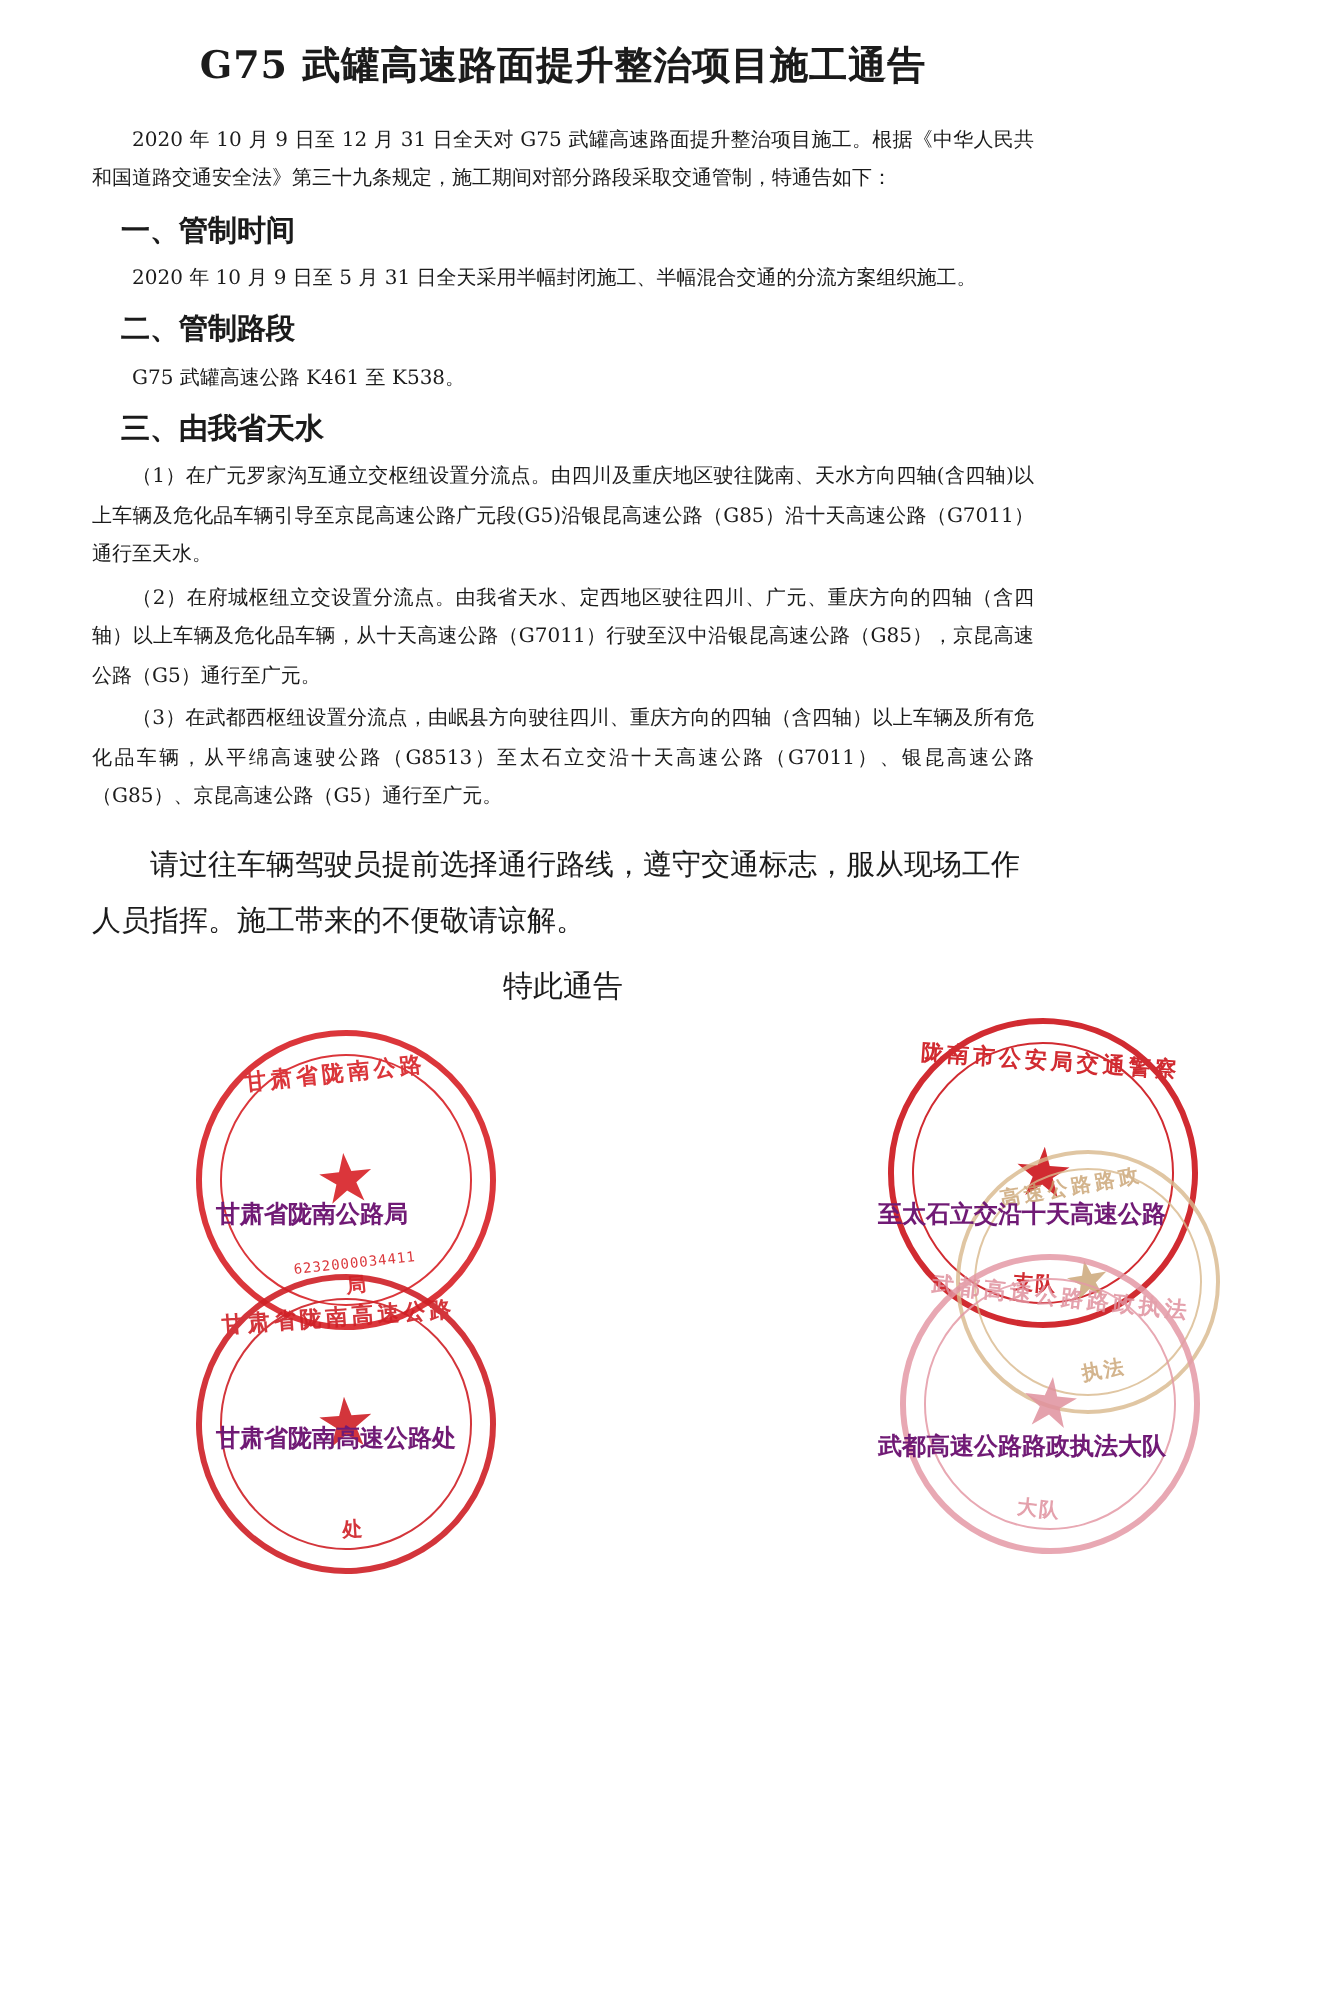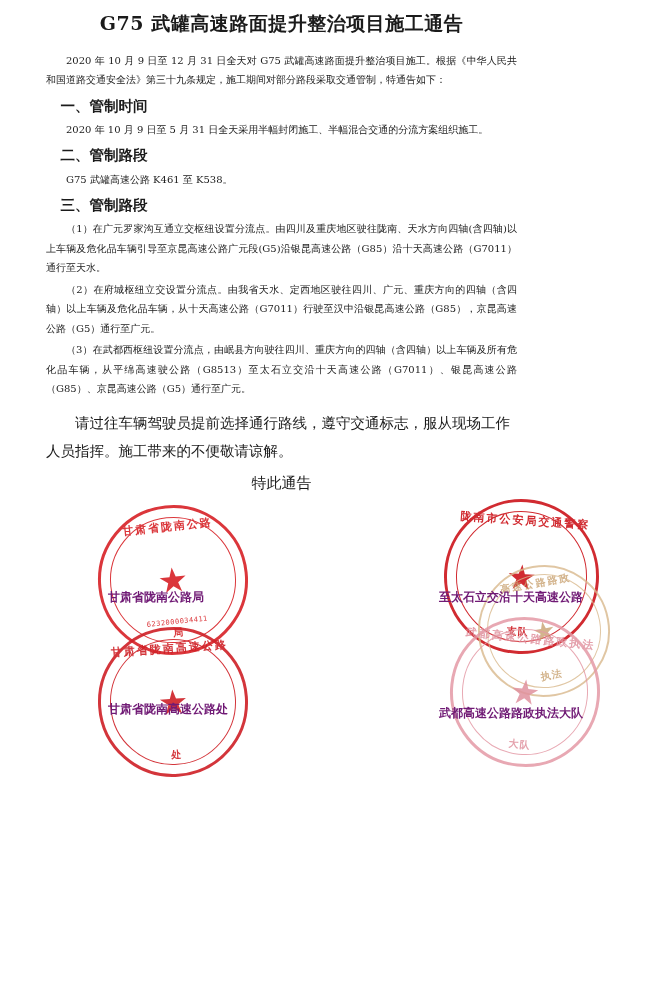--- a/index.html
+++ b/index.html
@@ -13,21 +13,21 @@
     font-family: "DejaVu Serif", "Liberation Serif", serif;
     color: #1b1b1b;
     position: relative;
     overflow: hidden;
   }
   .page {
     position: relative;
     width: 563px;
     height: 1000px;
     box-sizing: border-box;
-    padding: 4px 46px 0 46px;
+    padding: 14px 46px 0 46px;
   }
   .doc-title {
     text-align: center;
     font-size: 19px;
     font-weight: bold;
     letter-spacing: 0.5px;
     margin: 6px 0 14px 0;
     line-height: 1.4;
   }
   .para {
@@ -173,21 +173,21 @@
   <h1 class="doc-title">G75 武罐高速路面提升整治项目施工通告</h1>
 
   <p class="para indent">2020 年 10 月 9 日至 12 月 31 日全天对 G75 武罐高速路面提升整治项目施工。根据《中华人民共和国道路交通安全法》第三十九条规定，施工期间对部分路段采取交通管制，特通告如下：</p>
 
   <p class="heading">一、管制时间</p>
   <p class="para indent">2020 年 10 月 9 日至 5 月 31 日全天采用半幅封闭施工、半幅混合交通的分流方案组织施工。</p>
 
   <p class="heading">二、管制路段</p>
   <p class="para indent">G75 武罐高速公路 K461 至 K538。</p>
 
-  <p class="heading">三、管制路段</p>
+  <p class="heading">三、由我省天水</p>
   <p class="para indent">（1）在广元罗家沟互通立交枢纽设置分流点。由四川及重庆地区驶往陇南、天水方向四轴(含四轴)以上车辆及危化品车辆引导至京昆高速公路广元段(G5)沿银昆高速公路（G85）沿十天高速公路（G7011）通行至天水。</p>
   <p class="para indent">（2）在府城枢纽立交设置分流点。由我省天水、定西地区驶往四川、广元、重庆方向的四轴（含四轴）以上车辆及危化品车辆，从十天高速公路（G7011）行驶至汉中沿银昆高速公路（G85），京昆高速公路（G5）通行至广元。</p>
   <p class="para indent">（3）在武都西枢纽设置分流点，由岷县方向驶往四川、重庆方向的四轴（含四轴）以上车辆及所有危化品车辆，从平绵高速驶公路（G8513）至太石立交沿十天高速公路（G7011）、银昆高速公路（G85）、京昆高速公路（G5）通行至广元。</p>
 
   <p class="closing">请过往车辆驾驶员提前选择通行路线，遵守交通标志，服从现场工作人员指挥。施工带来的不便敬请谅解。</p>
   <p class="special-notice">特此通告</p>
 
   <div class="sign-area">
 
     <div class="stamp stamp-a">

